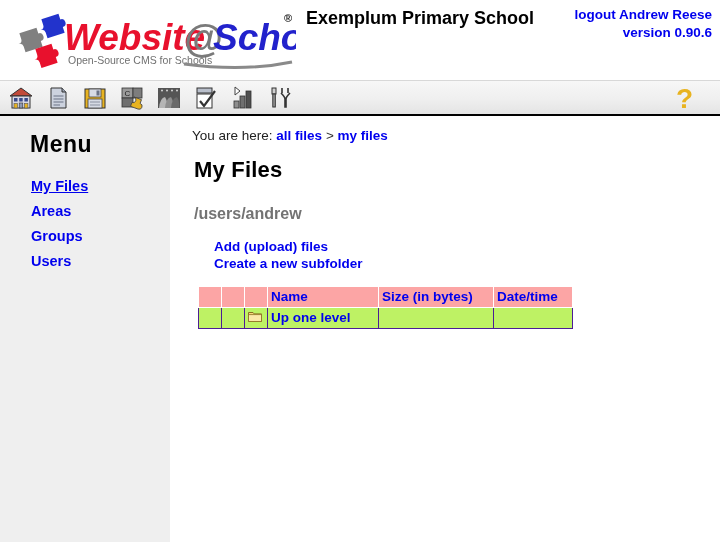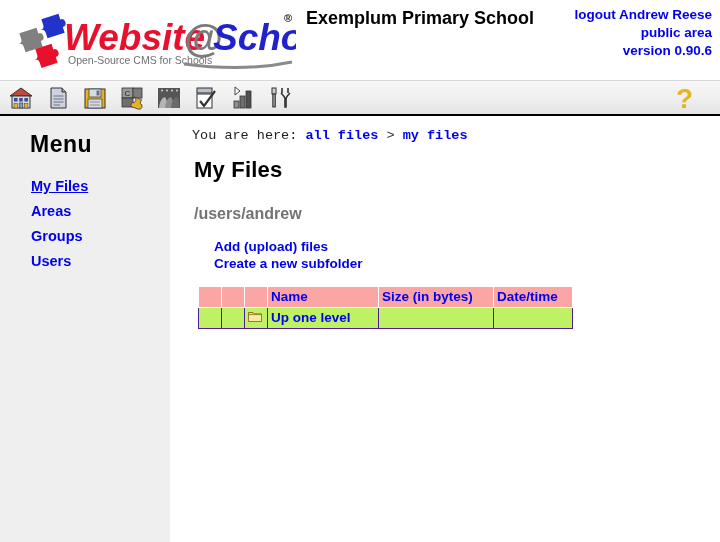--- a/index.html
+++ b/index.html
@@ -113,21 +113,20 @@
     flex: 1 1 auto;
     background: #ffffff;
     padding: 12px 0 0 22px;
     box-sizing: border-box;
   }
 
   .breadcrumb {
     font-size: 13.5px;
     color: #444;
     margin-bottom: 14px;
-    font-family: Liberation Mono, monospace;
   }
   .breadcrumb .bc-label { color: #222; }
   .breadcrumb a {
     color: #0000ee;
     font-weight: bold;
     text-decoration: none;
     cursor: pointer;
   }
   .breadcrumb .sep { color: #333; font-weight: normal; }
 
@@ -236,21 +235,20 @@
       <text x="60" y="58" font-family="'Liberation Sans',sans-serif" font-size="10.5" fill="#707070">Open-Source CMS for Schools</text>
 
       <path d="M176 58 q60 8 108 -2" stroke="#8a8a8a" stroke-width="3" fill="none"></path>
     </svg>
   </div>
 
   <div class="school-title">Exemplum Primary School</div>
 
   <div class="header-right">
     <div>logout Andrew Reese</div>
-    <div>public area</div>
     <div>version 0.90.6</div>
   </div>
 </div>
 
 <div class="toolbar">
 
   <div class="tb-icon" title="School">
     <svg width="26" height="26" viewBox="0 0 26 26">
       <path d="M2 11 L13 3 L24 11 Z" fill="#c24a3a" stroke="#333" stroke-width="1"></path>
       <rect x="4" y="11" width="18" height="12" fill="#d9d9e6" stroke="#333" stroke-width="1"></rect>

